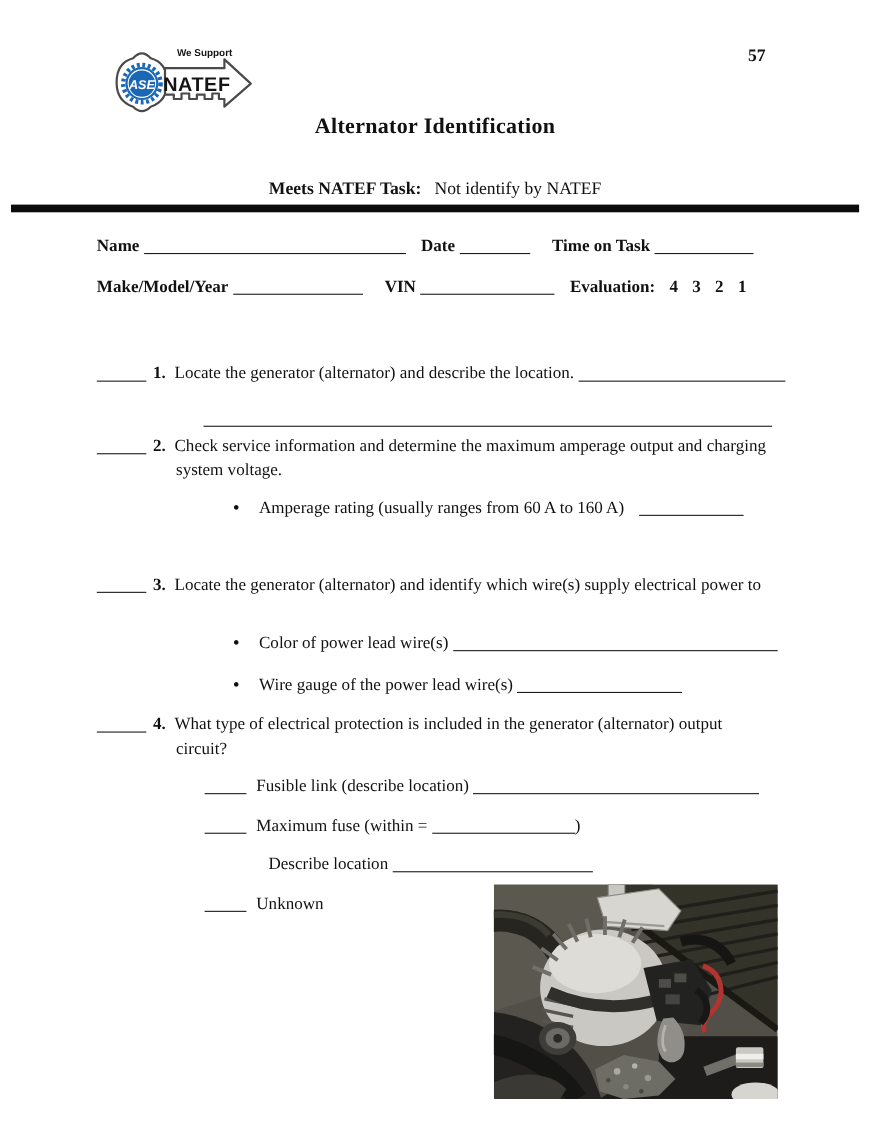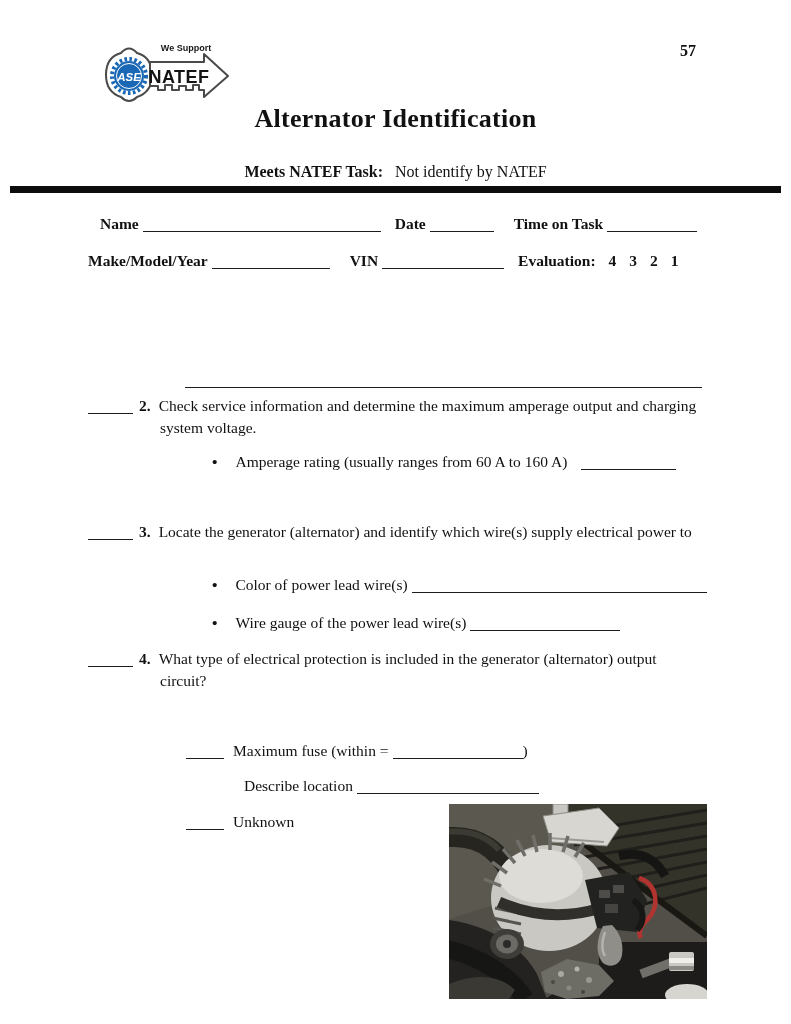--- a/index.html
+++ b/index.html
@@ -7,21 +7,21 @@
     position:relative; width:791px; height:1024px; background:#ffffff;
     font-family:"Liberation Serif","DejaVu Serif",serif; color:#111;
     margin:0 auto; overflow:hidden;
   }
   .abs{position:absolute;}
   .b{font-weight:bold;}
   .row{position:absolute; font-size:15.5px; white-space:nowrap; line-height:20px;}
   .blank{display:inline-block; border-bottom:1.5px solid #1c1c1c; height:14px; vertical-align:-3px;}
   .lineonly{position:absolute; border-top:1.5px solid #1c1c1c; height:0;}
   .title{position:absolute; left:0; right:0; text-align:center;
-         font-size:26px; font-weight:bold; letter-spacing:.3px;}
+         font-size:20px; font-weight:bold; letter-spacing:.3px;}
   .meets{position:absolute; left:0; right:0; text-align:center; font-size:16px;}
   .rule{position:absolute; left:10px; right:10px; height:7px; background:#0c0c0c;}
   .pagenum{position:absolute; font-size:16px; font-weight:bold;}
   .qnum{font-weight:bold; margin:0 8px 0 6px;}
   .bullet{font-weight:bold; margin-right:18px;}
   .optgap{margin-right:9px;}
   .evnum{font-weight:bold; margin-left:13px;}
   .gap-s{display:inline-block;width:4px;}
   .gap-m{display:inline-block;width:14px;}
   .gap-l{display:inline-block;width:20px;}
@@ -54,28 +54,31 @@
   <div class="title" style="top:104px;">Alternator Identification</div>
 
   <div class="meets" style="top:163px;">
     <span class="b">Meets NATEF Task:</span>
     <span class="gap-s"></span>
     <span>Not identify by NATEF</span>
   </div>
 
   <div class="rule" style="top:186px;"></div>
 
-  <div class="row" style="left:88px; top:214px;margin-left:12px;">
+  <div class="row" style="left:88px; top:214px;">
     <span class="b">Name</span><span class="gap-s"></span><span class="blank" style="width:238px;"></span><span class="gap-m"></span><span class="b">Date</span><span class="gap-s"></span><span class="blank" style="width:64px;"></span><span class="gap-l"></span><span class="b">Time on Task</span><span class="gap-s"></span><span class="blank" style="width:90px;"></span>
   </div>
 
   <div class="row" style="left:88px; top:251px;">
     <span class="b">Make/Model/Year</span><span class="gap-s"></span><span class="blank" style="width:118px;"></span><span class="gap-l"></span><span class="b">VIN</span><span class="gap-s"></span><span class="blank" style="width:122px;"></span><span class="gap-m"></span><span class="b">Evaluation:</span><span class="evnum">4</span><span class="evnum">3</span><span class="evnum">2</span><span class="evnum">1</span>
   </div>
 
+  <div class="row" style="left:88px; top:330px;">
+    <span class="blank" style="width:45px;"></span><span class="qnum">1.</span><span>Locate the generator (alternator) and describe the location.</span><span class="gap-s"></span><span class="blank" style="width:188px;"></span>
+  </div>
   <div class="lineonly" style="left:185px; top:387px; width:517px;"></div>
 
   <div class="row" style="left:88px; top:396px;">
     <span class="blank" style="width:45px;"></span><span class="qnum">2.</span><span>Check service information and determine the maximum amperage output and charging</span>
   </div>
   <div class="row" style="left:160px; top:418px;">
     <span>system voltage.</span>
   </div>
   <div class="row" style="left:212px; top:452px;">
     <span class="bullet">•</span><span>Amperage rating (usually ranges from 60 A to 160 A)</span><span class="gap-m"></span><span class="blank" style="width:95px;"></span>
@@ -89,20 +92,23 @@
   </div>
   <div class="row" style="left:212px; top:613px;">
     <span class="bullet">•</span><span>Wire gauge of the power lead wire(s)</span><span class="gap-s"></span><span class="blank" style="width:150px;"></span>
   </div>
 
   <div class="row" style="left:88px; top:649px;">
     <span class="blank" style="width:45px;"></span><span class="qnum">4.</span><span>What type of electrical protection is included in the generator (alternator) output</span>
   </div>
   <div class="row" style="left:160px; top:671px;">
     <span>circuit?</span>
+  </div>
+  <div class="row" style="left:186px; top:705px;">
+    <span class="blank optgap" style="width:38px;"></span><span>Fusible link (describe location)</span><span class="gap-s"></span><span class="blank" style="width:260px;"></span>
   </div>
   <div class="row" style="left:186px; top:741px;">
     <span class="blank optgap" style="width:38px;"></span><span>Maximum fuse (within =</span><span class="gap-s"></span><span class="blank" style="width:130px;"></span><span>)</span>
   </div>
   <div class="row" style="left:244px; top:776px;">
     <span>Describe location</span><span class="gap-s"></span><span class="blank" style="width:182px;"></span>
   </div>
   <div class="row" style="left:186px; top:812px;">
     <span class="blank optgap" style="width:38px;"></span><span>Unknown</span>
   </div>

